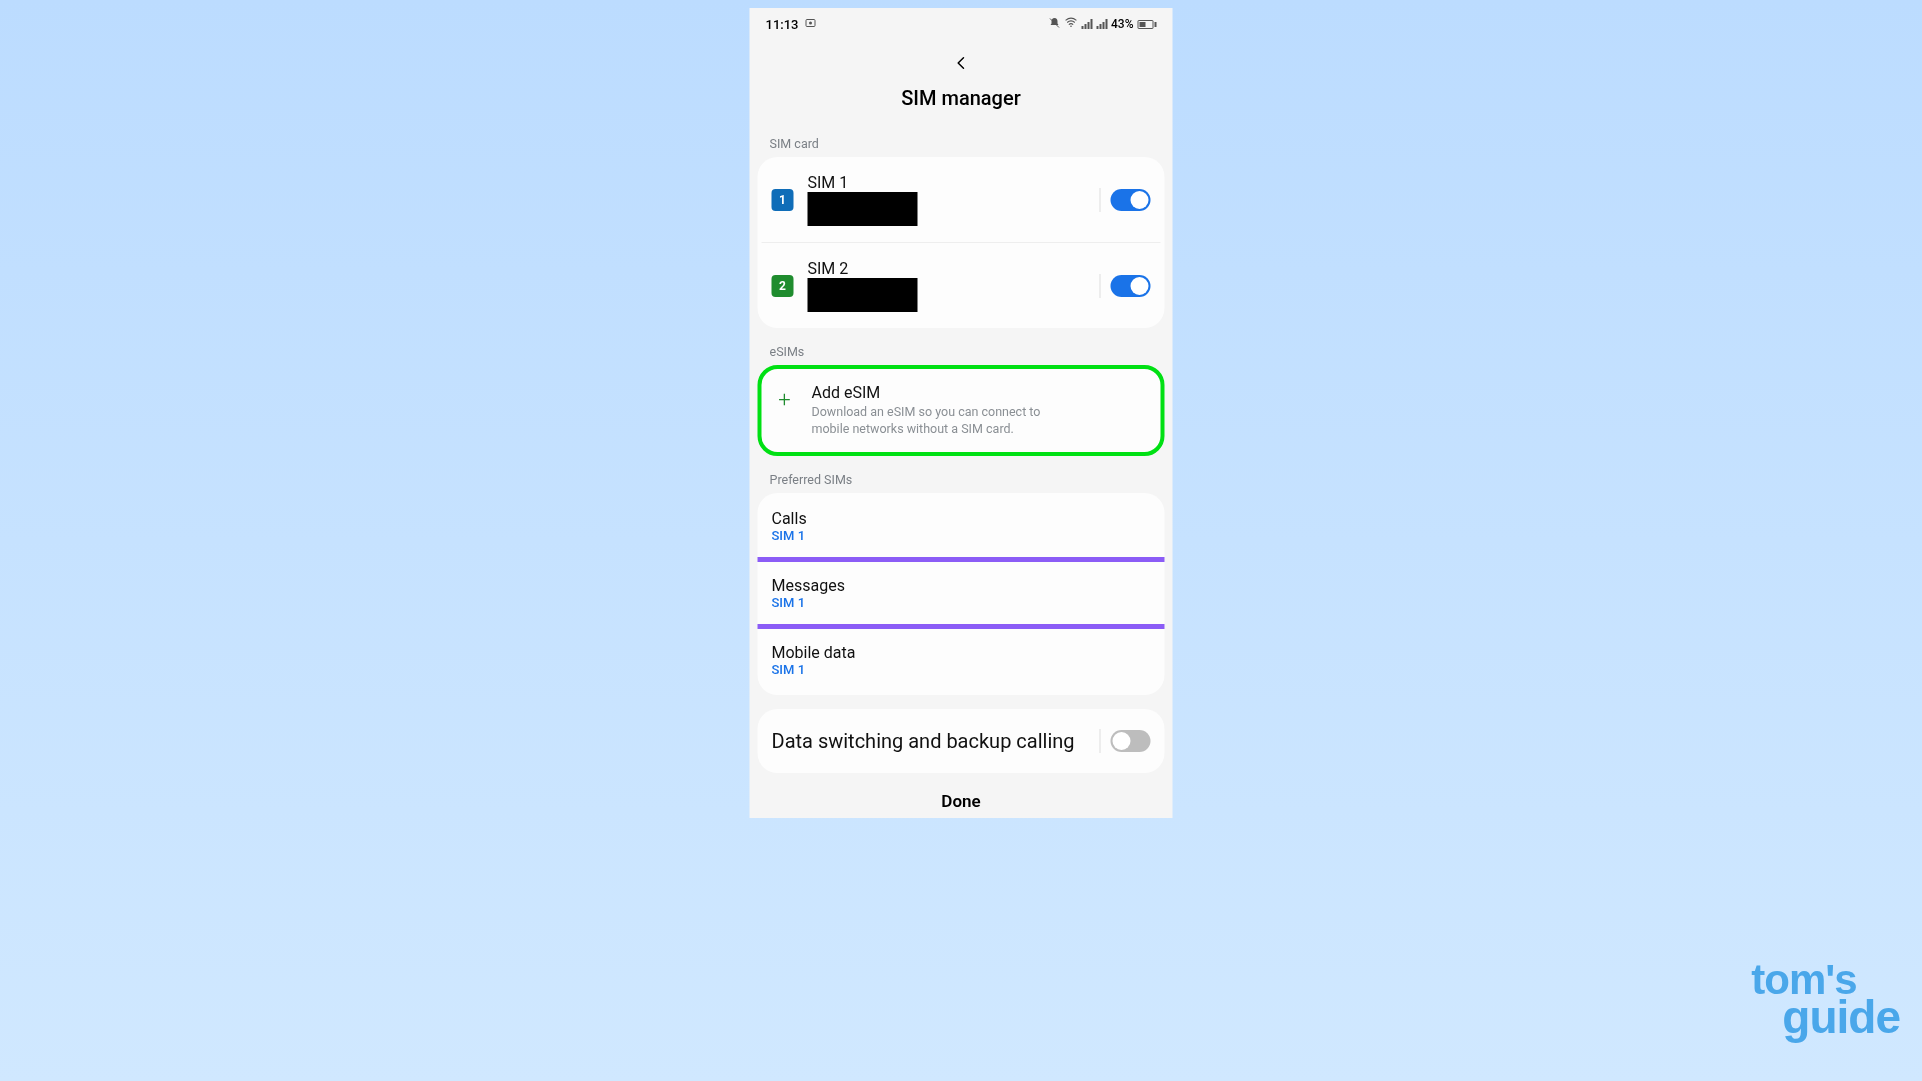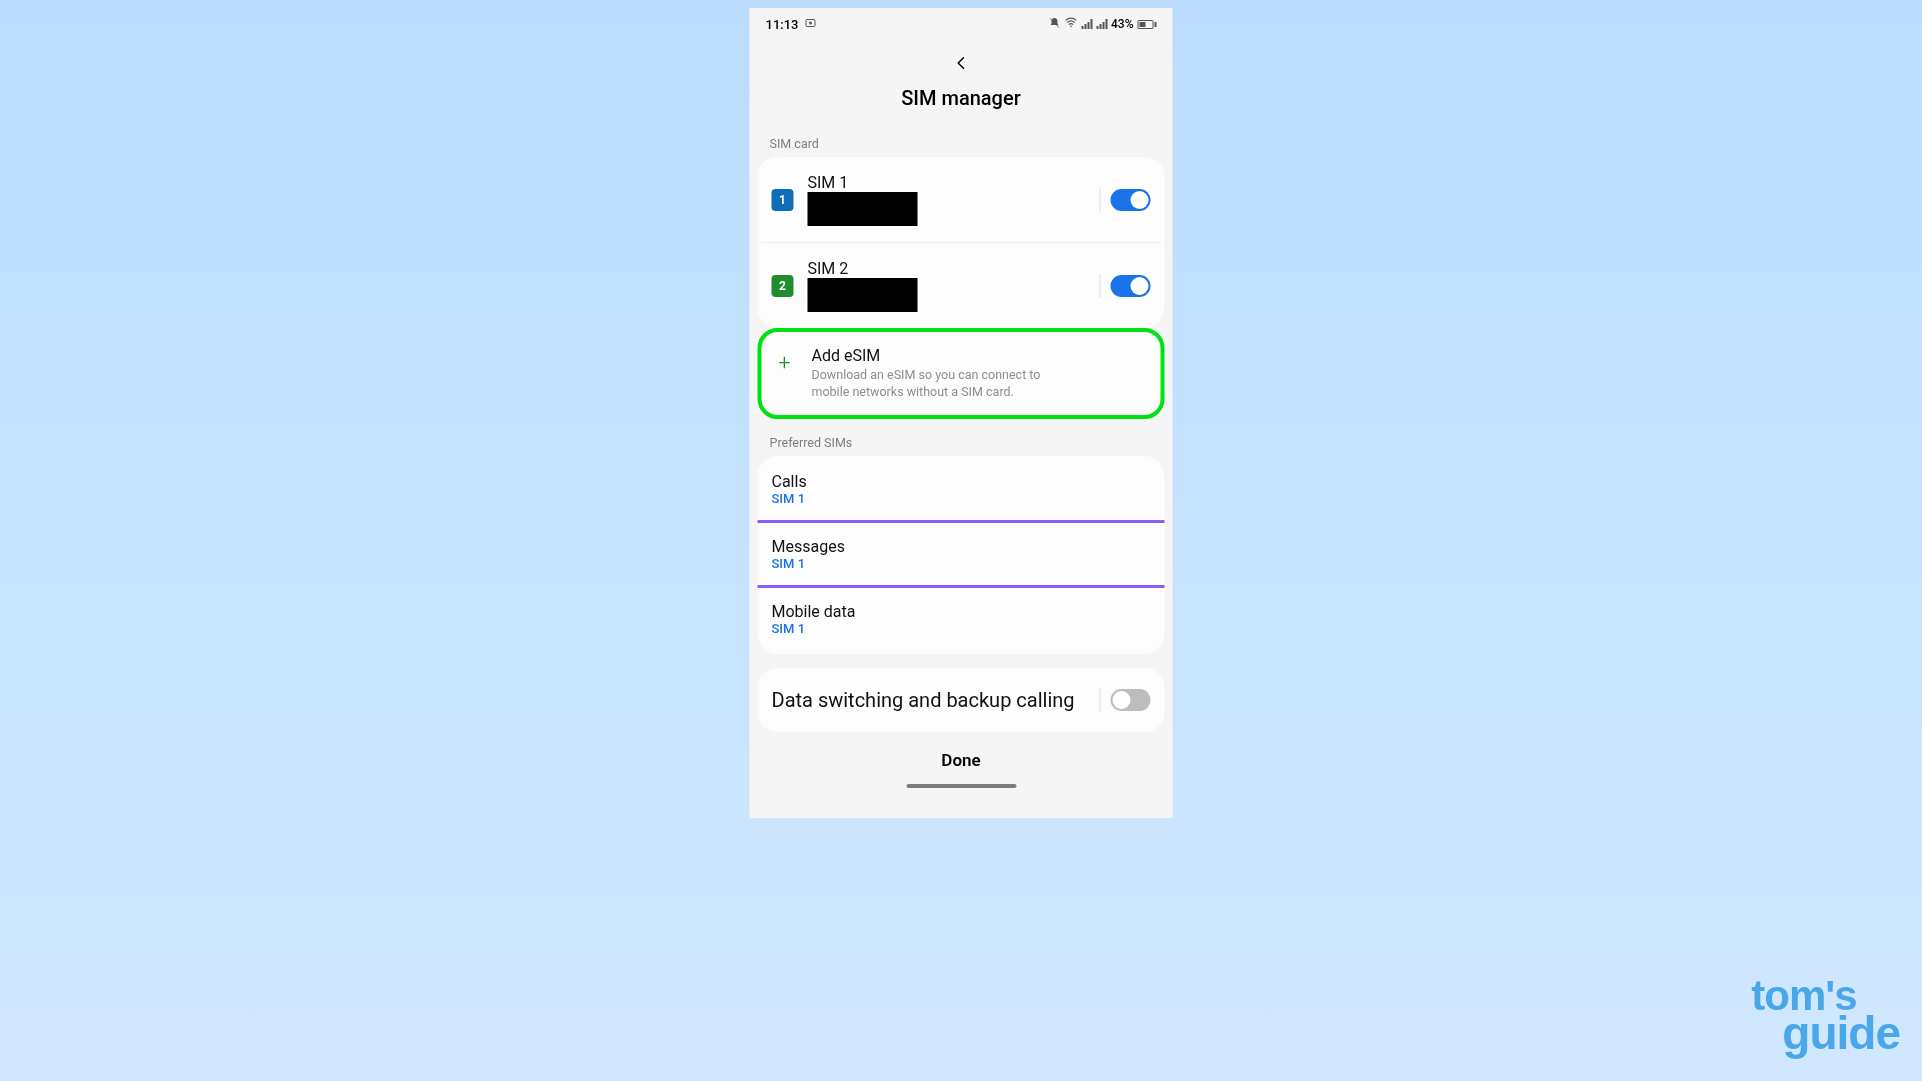--- a/index.html
+++ b/index.html
@@ -96,21 +96,21 @@
     display: flex;
     gap: 16px;
     align-items: flex-start;
   }
   .plus-icon { color: #1f8c2e; font-size: 22px; font-weight: 300; width:22px; text-align:center; margin-top:4px;}
   .esim-title { font-size: 16px; color: #111; }
   .esim-desc { font-size: 12.5px; color: #8a8f94; line-height: 1.35; margin-top: 2px; max-width: 230px;}
   .pref-row {
     padding: 14px 14px;
   }
-  .pref-row + .pref-row { border-top: 3px solid #8b5cf6; margin: 0 0px;}
+  .pref-row + .pref-row { border-top: 5px solid #8b5cf6; margin: 0 0px;}
   .card .pref-row:first-child{padding-top:16px;}
   .card .pref-row:last-child{padding-bottom:18px;}
   .pref-title { font-size: 16px; color: #111; }
   .pref-value { font-size: 13px; color: #1a73e8; font-weight: 500; }
   .dswitch-row {
     display: flex; align-items: center; justify-content: space-between;
     padding: 20px 14px;
   }
   .dswitch-title { font-size: 20px; color: #111; }
   .done-btn {
@@ -121,21 +121,21 @@
     padding: 18px 0 8px 0;
   }
   .home-indicator {
     width: 110px; height: 4px; background: #7b7b7b;
     border-radius: 2px;
     margin: 6px auto 0 auto;
   }
   .watermark {
     position: absolute;
     right: 22px;
-    bottom: 28px;
+    bottom: 44px;
     color: #4aa7ea;
     font-weight: 900;
     font-size: 42px;
     line-height: 0.85;
     letter-spacing: -1px;
     text-align: left;
     font-family: Arial, sans-serif;
   }
   .watermark .line2{font-size:46px;margin-left:31px;}
   .signal-bars{display:inline-flex;align-items:flex-end;gap:1px;height:10px;}
@@ -235,20 +235,21 @@
       </div>
       <div class="toggle-wrap">
         <div class="thin-divider"></div>
         <div class="toggle on">
             <div class="knob"></div>
           </div>
       </div>
     </div>
   </div>
 
+  <div class="section-label" style="padding-top:16px;">eSIMs</div>
 
   <div class="esim-card">
     <div class="plus-icon">+</div>
     <div>
       <div class="esim-title">Add eSIM</div>
       <div class="esim-desc">Download an eSIM so you can connect to mobile networks without a SIM card.</div>
     </div>
   </div>
 
   <div class="section-label" style="padding-top:16px;">Preferred SIMs</div>

